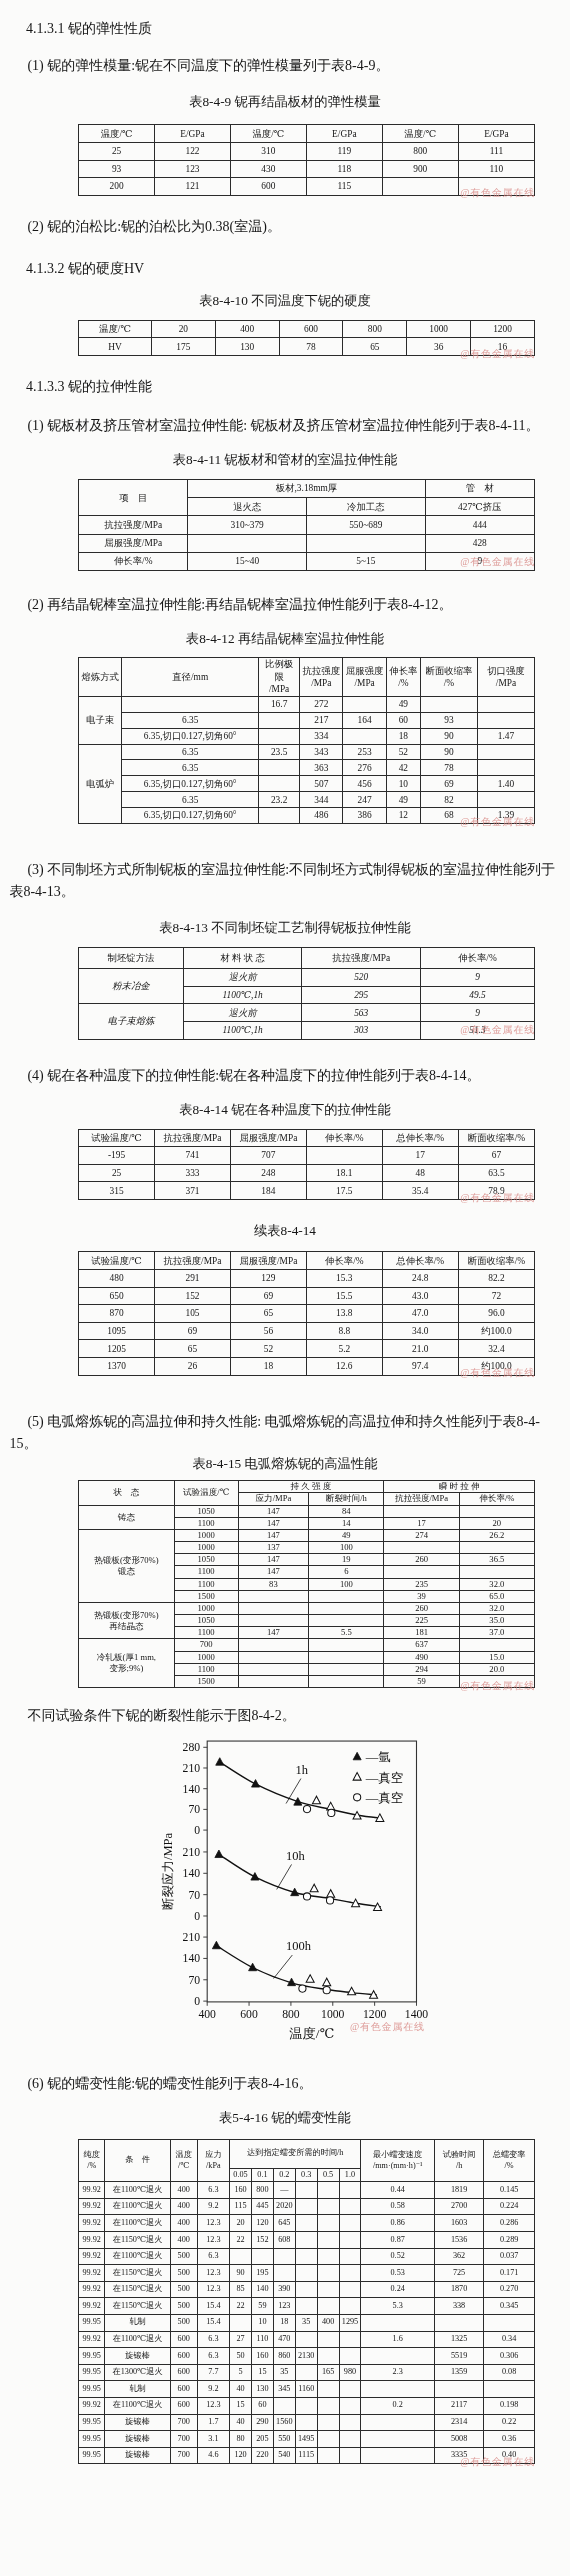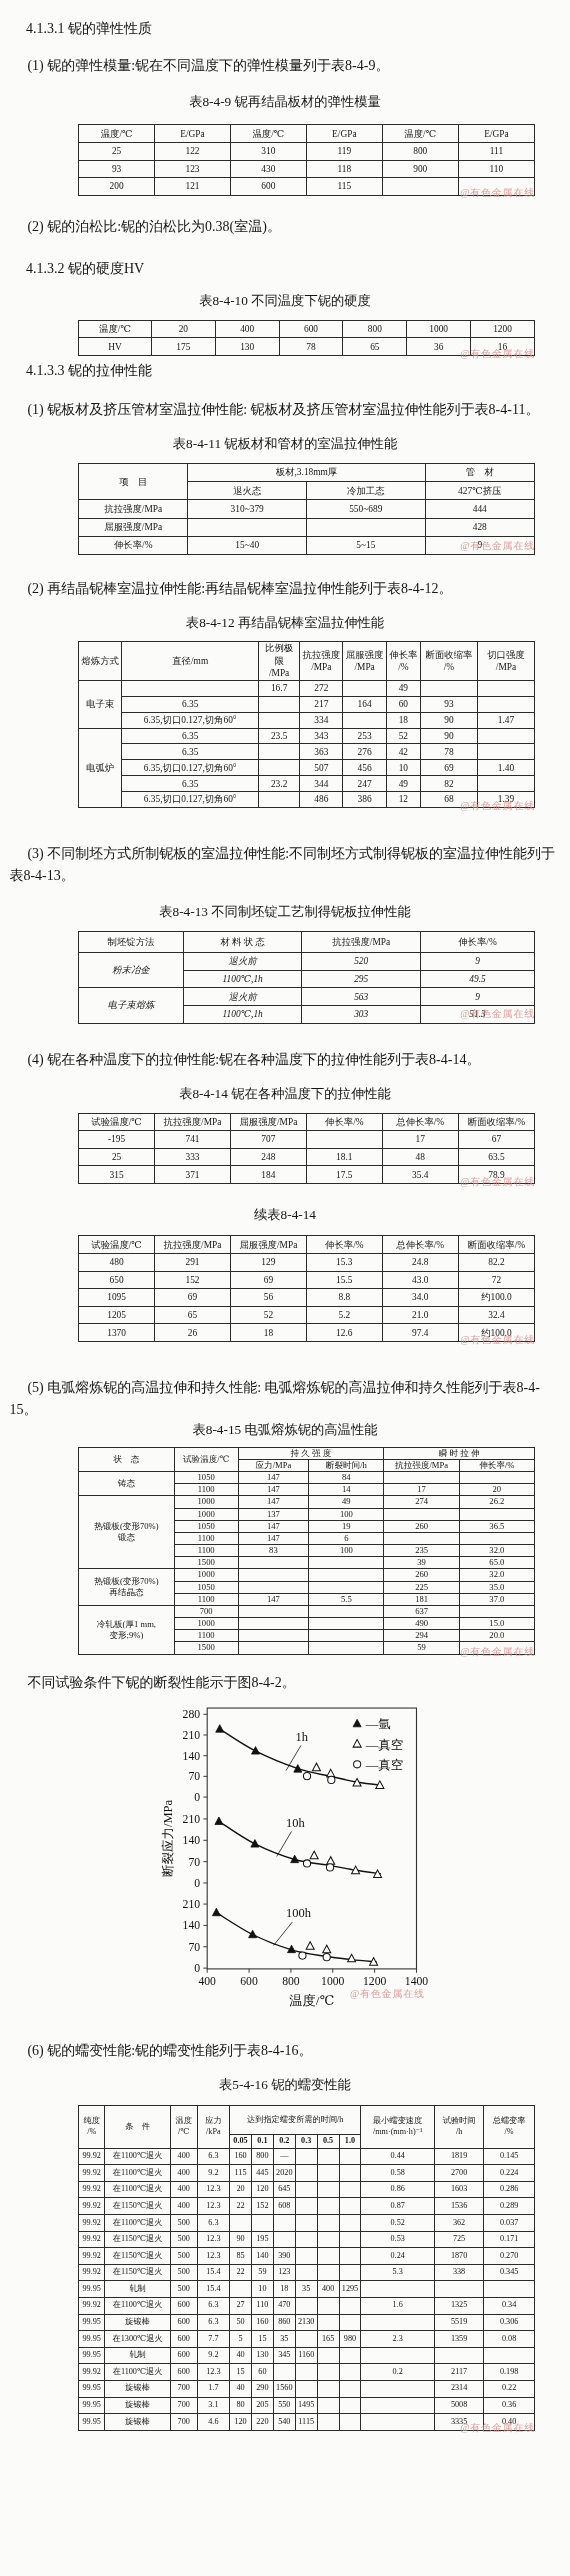--- a/index.html
+++ b/index.html
@@ -17,21 +17,21 @@
   .t11 th,.t11 td{height:15.6px;}
   .t12 th{height:30px;}
   .t12 td{height:13.3px;}
   .t13 th{height:19px;}
   .t13 td{height:15px;font-style:italic;}
   .t14 th,.t14 td,.t14b th,.t14b td{height:15px;}
   .t15 th,.t15 td{height:11px;font-size:8.6px;padding:0 1.6px;}
   .t16 th,.t16 td{font-size:8.2px;padding:0 0.8px;}
   .t16 td{height:15.6px;}
   .t16 thead tr:first-child th{height:28px;}
-  .t16 thead tr:last-child th{height:12.5px;font-weight:bold;}
+  .t16 thead tr:last-child th{height:12.5px;}
   .wm{position:absolute;right:0;bottom:-4.7px;color:#d98c88;opacity:.85;font-size:10px;letter-spacing:0.8px;white-space:nowrap;}
   .chartwrap{position:relative;width:353px;margin-left:133px;}
   .wm-chart{left:217px;top:290px;right:auto;bottom:auto;}
   svg text{font-family:"Liberation Serif","DejaVu Serif",serif;fill:#111;}
 </style>
 </head>
 <body>
 
 <div class="page">
 
@@ -121,21 +121,21 @@
             <td>78</td>
             <td>65</td>
             <td>36</td>
             <td>16</td>
           </tr>
         </tbody>
       </table>
     <span class="wm">@有色金属在线</span>
   </div>
 
-  <h3 class="sec" style="margin-top:6px">4.1.3.3 铌的拉伸性能</h3>
+  <h3 class="sec" style="margin-top:22px">4.1.3.3 铌的拉伸性能</h3>
   <p class="para" style="margin-top:19px">(1) 铌板材及挤压管材室温拉伸性能: 铌板材及挤压管材室温拉伸性能列于表8-4-11。</p>
   <div class="caption" style="margin-top:14px">表8-4-11 铌板材和管材的室温拉伸性能</div>
   <div class="tblwrap" style="margin-top:11px">
     <table class="tbl t11">
         <colgroup>
           <col style="width: 24%;">
           <col style="width: 26%;">
           <col style="width: 26%;">
           <col style="width: 24%;">
         </colgroup>
@@ -415,20 +415,28 @@
             <td>24.8</td>
             <td>82.2</td>
           </tr>
           <tr>
             <td>650</td>
             <td>152</td>
             <td>69</td>
             <td>15.5</td>
             <td>43.0</td>
             <td>72</td>
+          </tr>
+          <tr>
+            <td>870</td>
+            <td>105</td>
+            <td>65</td>
+            <td>13.8</td>
+            <td>47.0</td>
+            <td>96.0</td>
           </tr>
           <tr>
             <td>1095</td>
             <td>69</td>
             <td>56</td>
             <td>8.8</td>
             <td>34.0</td>
             <td>约100.0</td>
           </tr>
           <tr>

